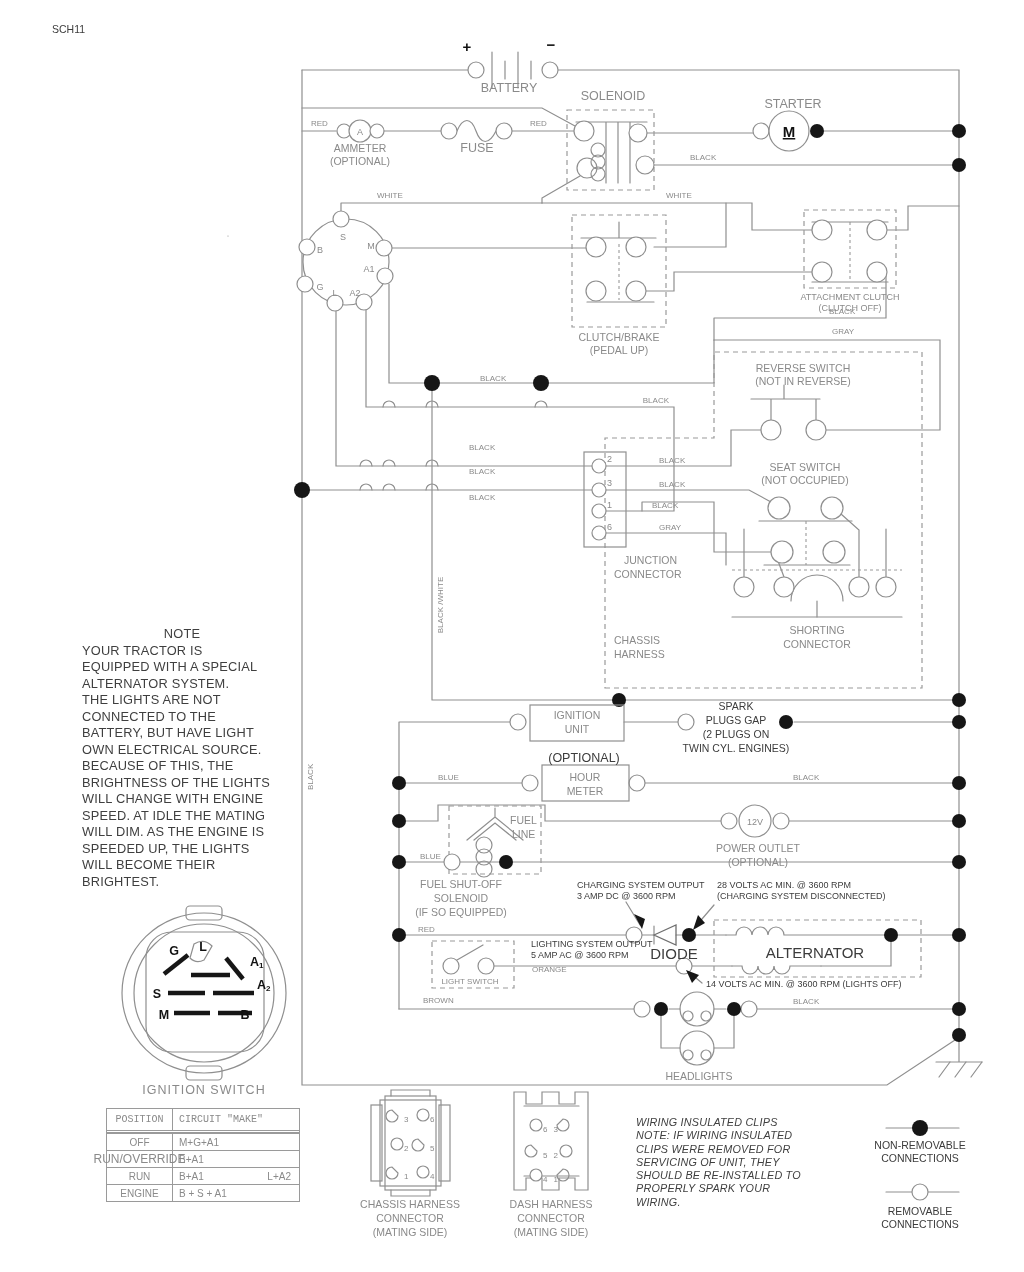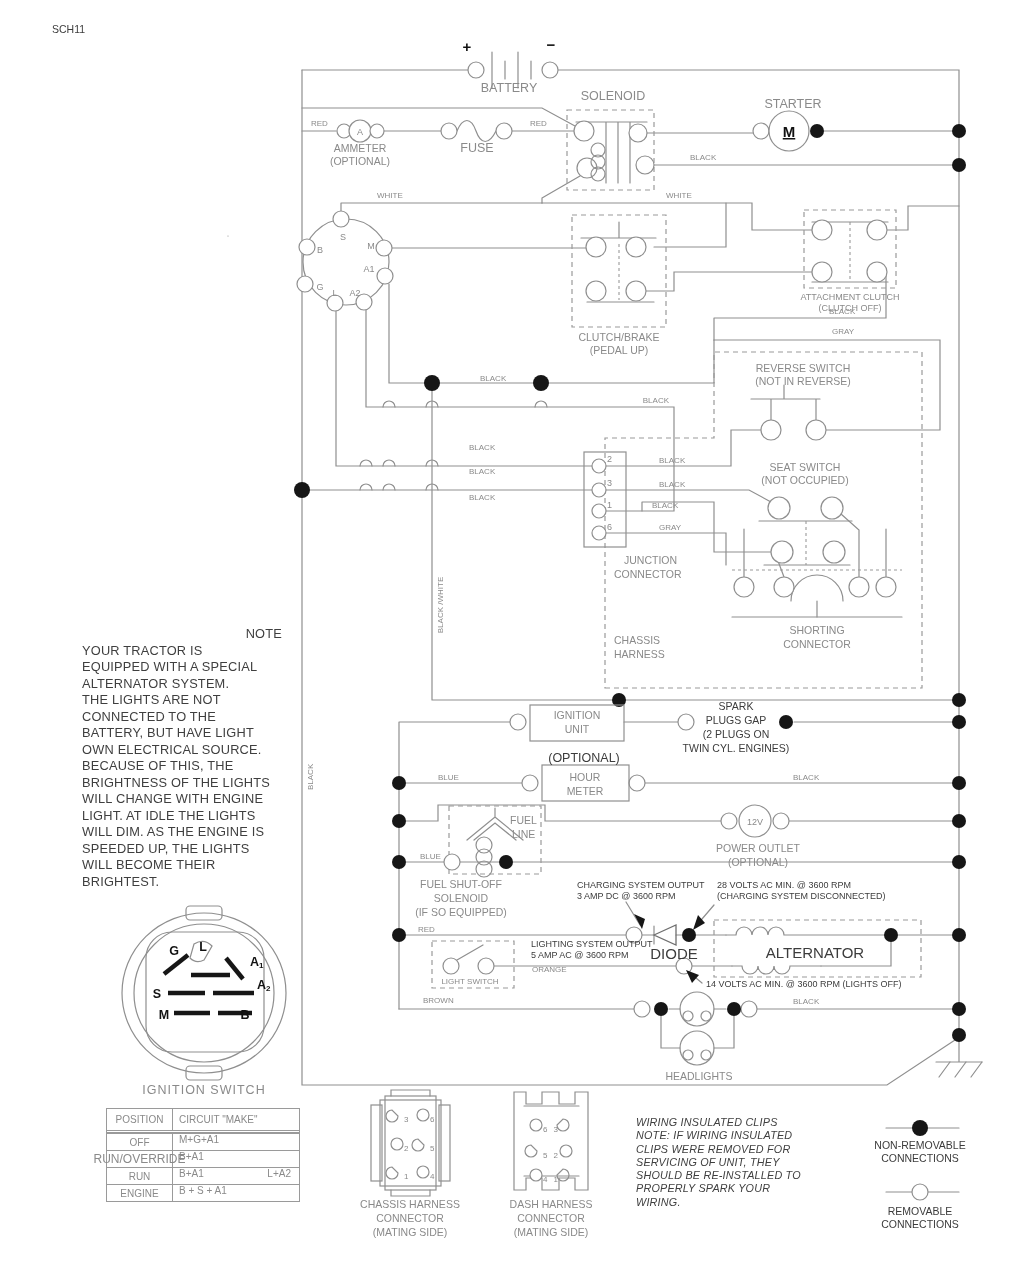--- a/index.html
+++ b/index.html
@@ -22,22 +22,22 @@
   .t14{font-size:15px;}
   .dk{fill:#3c3c3c;}
   .bk{fill:#111;font-weight:bold;}
   .mid{text-anchor:middle;}
   .end{text-anchor:end;}
   
   .block{position:absolute;color:#3f3f3f;font-size:12.8px;line-height:16.5px;letter-spacing:.2px;}
   .block.small{font-size:10.8px;line-height:13.3px;font-style:italic;}
   .ign-table{position:absolute;left:92px;top:1108px;width:192px;border:1px solid #9a9a9a;
              color:#8a8a8a;font-size:10px;}
-  .ign-table .hdr{display:flex;border-bottom:3px double #9a9a9a;height:21px;align-items:center;}
-  .ign-table .row{display:flex;border-top:1px solid #9a9a9a;height:16px;}
+  .ign-table .hdr{display:flex;border-bottom:3px double #9a9a9a;height:21px;align-items:center;font-family:Liberation Mono, monospace;}
+  .ign-table .row{display:flex;border-top:1px solid #9a9a9a;height:16px;align-items:center;}
   .ign-table .row:first-of-type{border-top:none;}
   .ign-table .c1{width:65px;border-right:1px solid #9a9a9a;text-align:center;align-self:stretch;
                  display:flex;align-items:center;justify-content:center;}
   .ign-table .c2{flex:1;display:flex;justify-content:space-between;padding:0 8px 0 6px;}
   .tiny{font-size:12px;}
 </style>
 </head>
 <body>
 
 <div class="canvas">
@@ -455,32 +455,32 @@
     <text class="t10 dk mid" x="906" y="1149">NON-REMOVABLE</text>
     <text class="t10 dk mid" x="906" y="1162">CONNECTIONS</text>
     <path class="w" d="M872,1192 H945"></path>
         <circle class="term" cx="906" cy="1192" r="8"></circle>
     <text class="t10 dk mid" x="906" y="1215">REMOVABLE</text>
     <text class="t10 dk mid" x="906" y="1228">CONNECTIONS</text>
   </g>
 </svg>
 
 <div class="block" style="left:68px;top:626px;width:240px;">
-  <div style="text-align:right;width:200px;">NOTE</div>
+  <div style="text-align:center;width:200px;">NOTE</div>
   <div>YOUR TRACTOR IS</div>
   <div>EQUIPPED WITH A SPECIAL</div>
   <div>ALTERNATOR SYSTEM.</div>
   <div>THE LIGHTS ARE NOT</div>
   <div>CONNECTED TO THE</div>
   <div>BATTERY, BUT HAVE LIGHT</div>
   <div>OWN ELECTRICAL SOURCE.</div>
   <div>BECAUSE OF THIS, THE</div>
   <div>BRIGHTNESS OF THE LIGHTS</div>
   <div>WILL CHANGE WITH ENGINE</div>
-  <div>LIGHT.  AT IDLE THE LIGHTS</div>
+  <div>SPEED.  AT IDLE THE MATING</div>
   <div>WILL DIM.  AS THE ENGINE IS</div>
   <div>SPEEDED UP, THE LIGHTS</div>
   <div>WILL BECOME THEIR</div>
   <div>BRIGHTEST.</div>
 </div>
 
 <div class="block small" style="left:622px;top:1116px;width:220px;">
   <div>WIRING INSULATED CLIPS</div>
   <div>NOTE: IF WIRING INSULATED</div>
   <div>CLIPS WERE REMOVED FOR</div>

